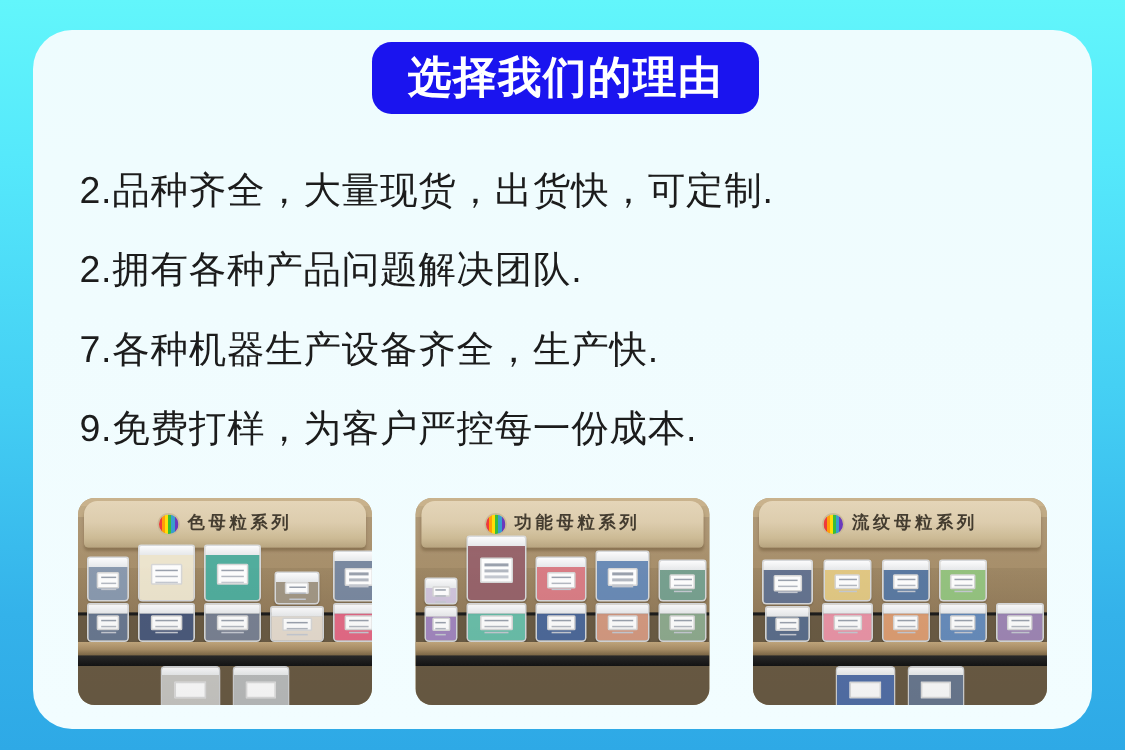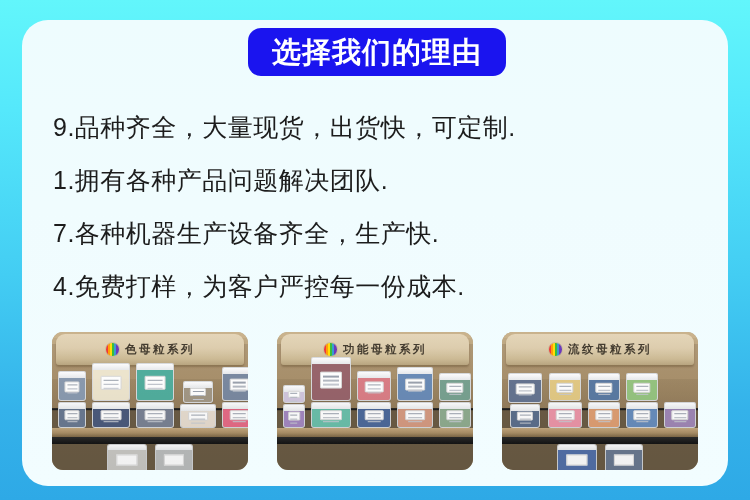--- a/index.html
+++ b/index.html
@@ -174,30 +174,30 @@
 <div id="stage">
 
   <div id="panel">
 
     <div id="title-banner">
       <span class="title-text">选择我们的理由</span>
     </div>
 
     <div id="reasons-list">
       <div class="reason-line">
-        <span>9.品种齐全，大量现货，出货快，可定制.</span>
+        <span>2.品种齐全，大量现货，出货快，可定制.</span>
       </div>
       <div class="reason-line">
-        <span>1.拥有各种产品问题解决团队.</span>
+        <span>2.拥有各种产品问题解决团队.</span>
       </div>
       <div class="reason-line">
         <span>7.各种机器生产设备齐全，生产快.</span>
       </div>
       <div class="reason-line">
-        <span>4.免费打样，为客户严控每一份成本.</span>
+        <span>9.免费打样，为客户严控每一份成本.</span>
       </div>
     </div>
 
     <div id="photo-strip">
 
       <div class="photo">
         <div class="wall"></div>
         <div class="signboard">
           <span class="sign-logo"></span>
           <span class="sign-text">色母粒系列</span>

